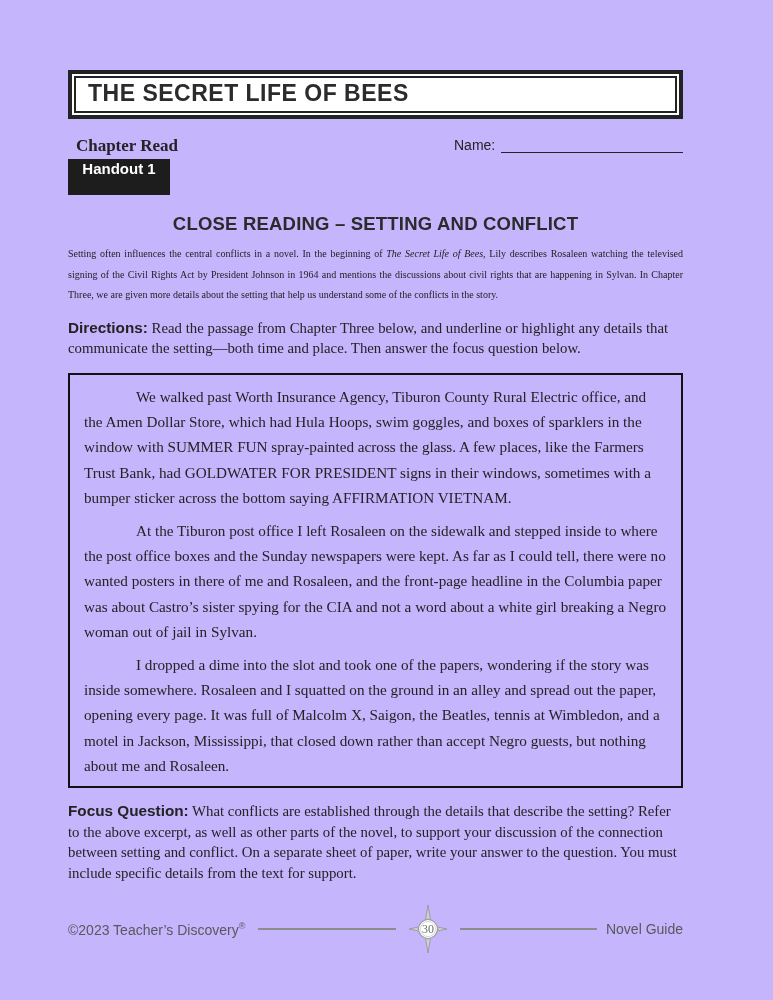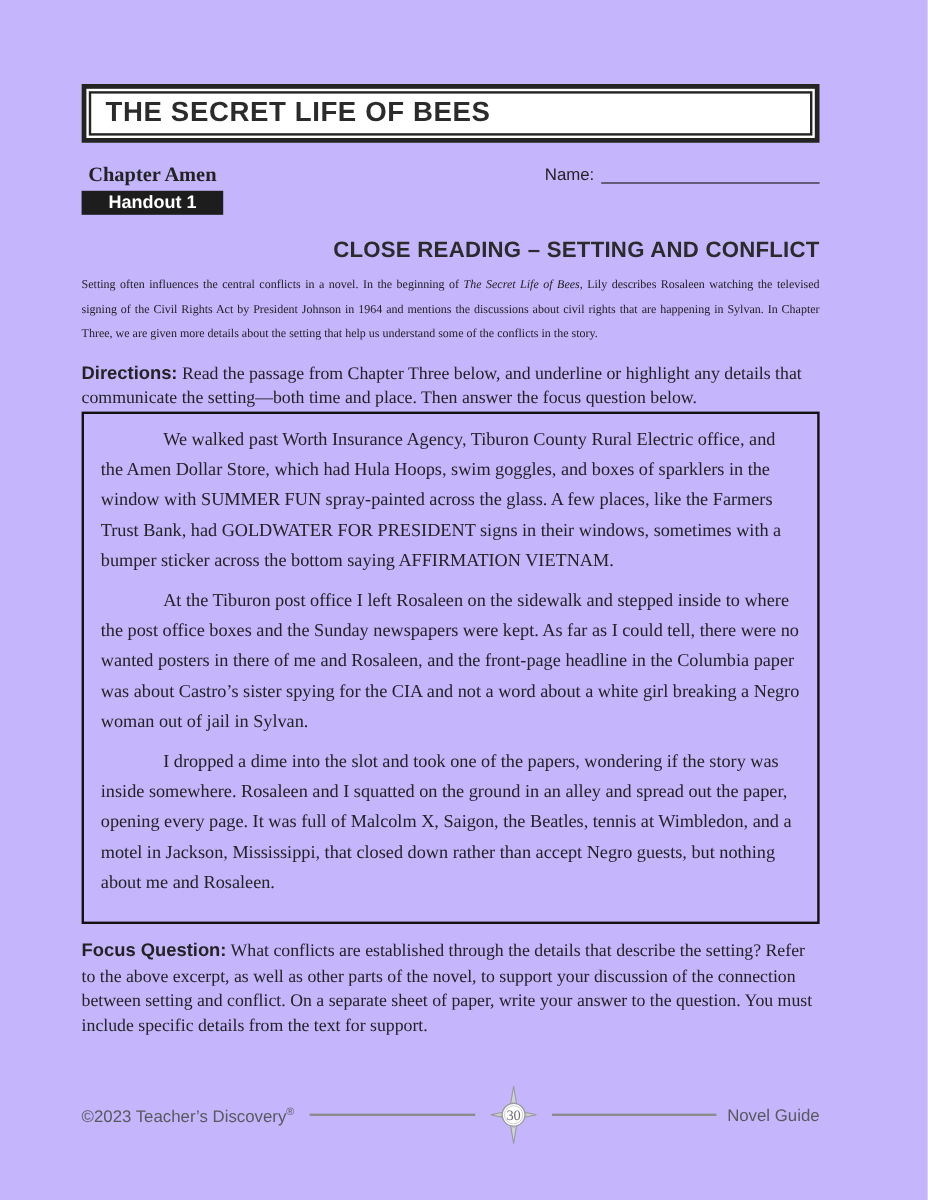--- a/index.html
+++ b/index.html
@@ -24,49 +24,49 @@
     white-space: nowrap;
   }
 
   
   .meta-row { display: flex; justify-content: space-between; margin-top: 17px; }
   .meta-left { width: 118px; text-align: center; }
   .chapter { font-family: "Liberation Serif", serif; font-weight: bold; font-size: 17px; margin-bottom: 3px; }
   .handout-badge {
     background: #1d1d1d; color: #ffffff;
     font-family: "Liberation Sans", sans-serif; font-weight: bold; font-size: 15px;
-    padding: 1px 0 2px 0; width: 118px; text-align: center;
+    padding: 1px 0 18px 0; width: 102px; text-align: center;
   }
   .meta-right { width: 229px; padding-top: 2px; font-family: "Liberation Sans", sans-serif; font-size: 14px; }
   .field-row { display: flex; align-items: flex-end; margin-bottom: 11px; }
   .field-label { line-height: 15px; }
   .blank { display: inline-block; border-bottom: 1.4px solid #232323; height: 15px; }
   .blank-name { flex: 1; margin-left: 6px; }
   .blank-date { width: 95px; margin-left: 6px; }
   .hour-label { margin-left: 11px; }
   .blank-hour { flex: 1; margin-left: 6px; }
 
   
   .heading {
-    margin-top: 18px; text-align: right;
+    margin-top: 18px; text-align: center;
     font-family: "Liberation Sans", sans-serif; font-weight: bold;
     font-size: 18.5px; letter-spacing: 0.2px; color: #2b2b2b;
   }
 
   
   .intro { margin-top: 9px; font-size: 10px; line-height: 20.6px; text-align: justify; }
   .intro em { font-style: italic; }
   .para-label { font-family: "Liberation Sans", sans-serif; font-weight: bold; font-size: 15.3px; }
   .directions { margin-top: 12px; font-size: 14.8px; line-height: 20.6px; }
 
   
   .passage-box {
-    margin-top: 0;
+    margin-top: 14px;
     border: 2.5px solid #111111;
-    padding: 9px 14px 20px 14px;
+    padding: 9px 14px 8px 14px;
     font-size: 15.2px; line-height: 25.2px;
   }
   .passage-box p { text-indent: 52px; margin-bottom: 8px; }
   .passage-box p:last-child { margin-bottom: 0; }
 
   .focus { margin-top: 13px; font-size: 14.8px; line-height: 20.6px; }
 
   
   .footer {
     position: absolute; left: 68px; width: 615px; top: 904px;
@@ -89,21 +89,21 @@
   <div class="content">
 
     <div class="title-box">
       <div class="title-inner">
         <span class="title-text">THE SECRET LIFE OF BEES</span>
       </div>
     </div>
 
     <div class="meta-row">
       <div class="meta-left">
-        <div class="chapter">Chapter Amen</div>
+        <div class="chapter">Chapter Read</div>
         <div class="handout-badge">Handout 1</div>
       </div>
       <div class="meta-right">
         <div class="field-row">
           <span class="field-label">Name:</span>
           <span class="blank blank-name"></span>
         </div>
       </div>
     </div>
 

